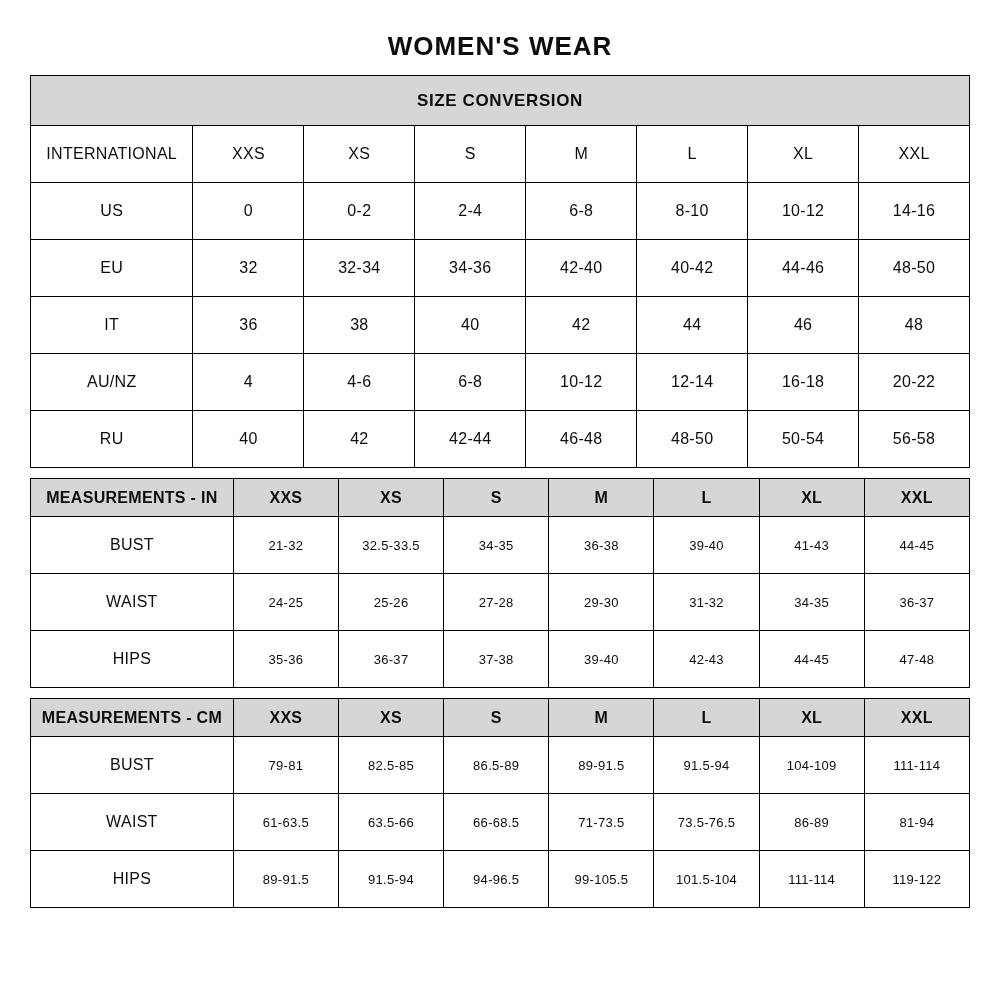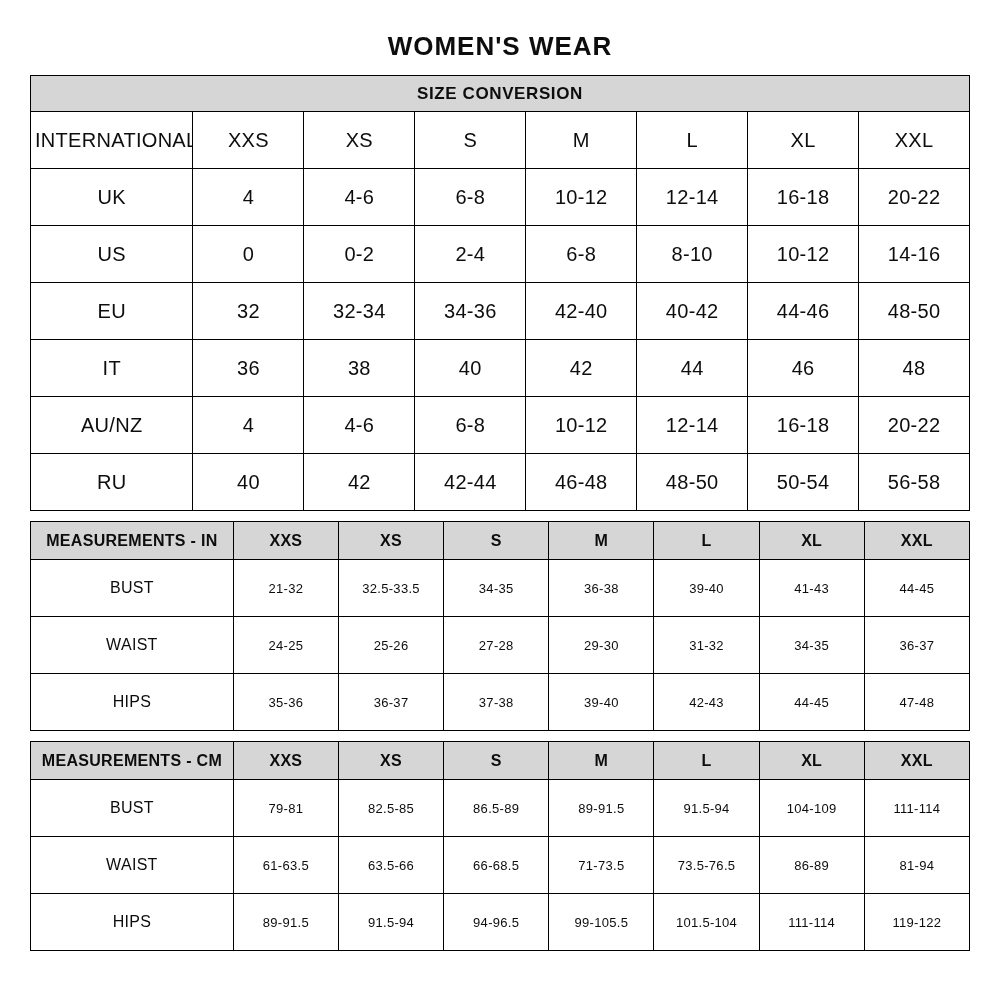--- a/index.html
+++ b/index.html
@@ -35,26 +35,26 @@
     vertical-align: middle;
     padding: 2px 4px;
     letter-spacing: 0.3px;
     overflow: hidden;
   }
   
   .banner {
     background: var(--header-bg, #d6d6d6);
     font-weight: 700;
     font-size: 17px;
-    height: 36px;
+    height: 50px;
     letter-spacing: 0.6px;
   }
   .conv-cell {
     height: 57px;
-    font-size: 20px;
+    font-size: 16px;
     font-weight: 400;
   }
   
   .head {
     background: var(--header-bg, #d6d6d6);
     font-weight: 700;
     font-size: 16px;
     height: 38px;
   }
   .row-label {
@@ -94,30 +94,20 @@
           <th class="conv-cell">INTERNATIONAL</th>
           <th class="conv-cell">XXS</th>
           <th class="conv-cell">XS</th>
           <th class="conv-cell">S</th>
           <th class="conv-cell">M</th>
           <th class="conv-cell">L</th>
           <th class="conv-cell">XL</th>
           <th class="conv-cell">XXL</th>
         </tr>
         <tr>
-          <th class="conv-cell">UK</th>
-          <td class="conv-cell">4</td>
-          <td class="conv-cell">4-6</td>
-          <td class="conv-cell">6-8</td>
-          <td class="conv-cell">10-12</td>
-          <td class="conv-cell">12-14</td>
-          <td class="conv-cell">16-18</td>
-          <td class="conv-cell">20-22</td>
-        </tr>
-        <tr>
           <th class="conv-cell">US</th>
           <td class="conv-cell">0</td>
           <td class="conv-cell">0-2</td>
           <td class="conv-cell">2-4</td>
           <td class="conv-cell">6-8</td>
           <td class="conv-cell">8-10</td>
           <td class="conv-cell">10-12</td>
           <td class="conv-cell">14-16</td>
         </tr>
         <tr>

